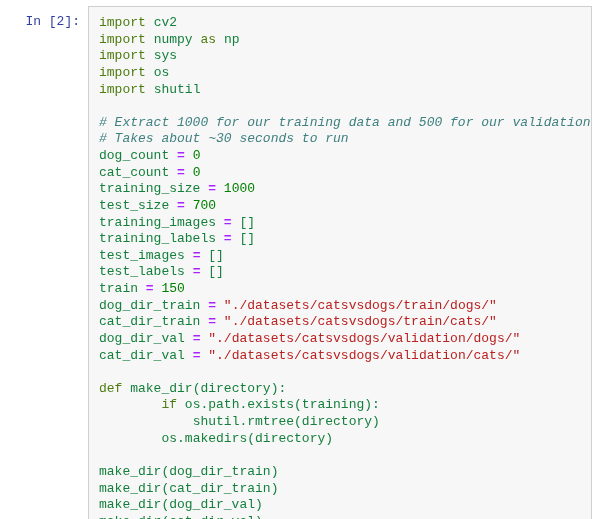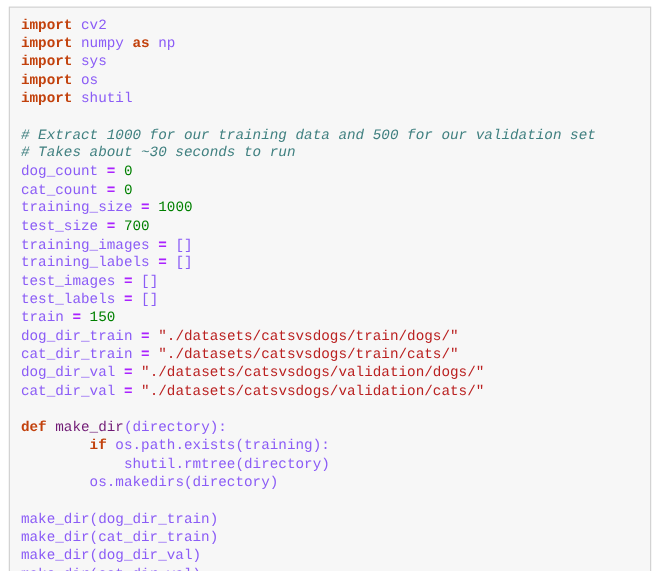--- a/index.html
+++ b/index.html
@@ -33,32 +33,35 @@
     background: #f7f7f7;
     padding: 8px 10px;
     overflow-x: auto;
   }
   pre.code {
     margin: 0;
     font-family: inherit;
     font-size: inherit;
     white-space: pre;
   }
-  .t  { color: #8b5cf6; }
-  .kw { color: #c2410c; font-weight: bold; }
+  .t  { color: #15803d; }
+  .kw { color: #4d7c0f; font-weight: normal; }
   .op { color: #aa22ff; font-weight: bold; }
   .nm { color: #008000; }
   .cm { color: #408080; font-style: italic; }
   .st { color: #ba2121; }
-  .fn { color: #701a75; }
+  .fn { color: #15803d; }
 </style>
 </head>
 <body>
 
 <div class="cell">
+  <div class="prompt">
+    <span>In [2]:</span>
+  </div>
   <div class="input-area">
 <pre class="code"><span class="kw">import</span><span class="t"> </span><span class="t">cv2</span>
 <span class="kw">import</span><span class="t"> </span><span class="t">numpy</span><span class="t"> </span><span class="kw">as</span><span class="t"> </span><span class="t">np</span>
 <span class="kw">import</span><span class="t"> </span><span class="t">sys</span>
 <span class="kw">import</span><span class="t"> </span><span class="t">os</span>
 <span class="kw">import</span><span class="t"> </span><span class="t">shutil</span>
 
 <span class="cm"># Extract 1000 for our training data and 500 for our validation set</span>
 <span class="cm"># Takes about ~30 seconds to run</span>
 <span class="t">dog_count </span><span class="op">=</span><span class="t"> </span><span class="nm">0</span>

